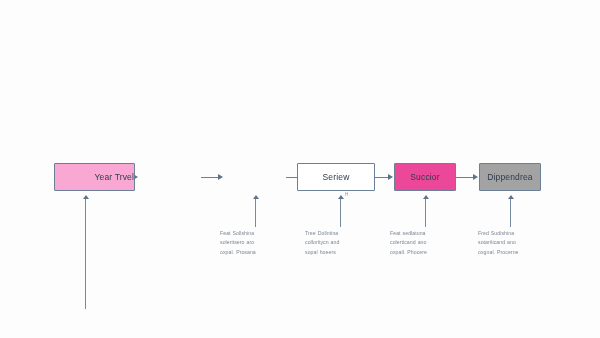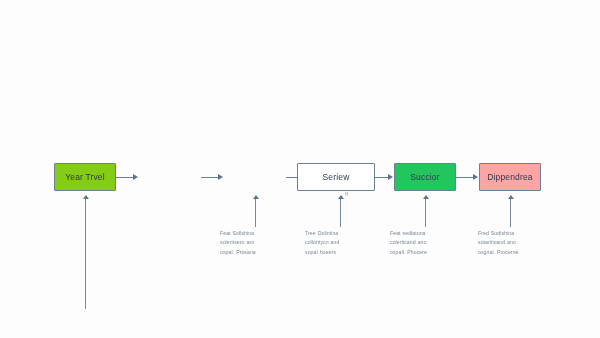--- a/index.html
+++ b/index.html
@@ -120,30 +120,30 @@
     <div class="vconn" style="left: 85px; top: 199px; height: 110px;"></div>
     <div class="varrow" style="left: 82.5px; top: 195px;"></div>
     <div class="vconn" style="left: 255px; top: 199px; height: 28px;"></div>
     <div class="varrow" style="left: 252.5px; top: 195px;"></div>
     <div class="vconn" style="left: 340px; top: 199px; height: 28px;"></div>
     <div class="varrow" style="left: 337.5px; top: 195px;"></div>
     <div class="vconn" style="left: 425px; top: 199px; height: 28px;"></div>
     <div class="varrow" style="left: 422.5px; top: 195px;"></div>
     <div class="vconn" style="left: 510px; top: 199px; height: 28px;"></div>
     <div class="varrow" style="left: 507.5px; top: 195px;"></div>
-    <div class="node" style="left: 54px; top: 163px; width: 62px; height: 28px; border-color: rgb(107, 127, 150); background: #84cc16;">
+    <div class="node" style="left: 54px; top: 163px; width: 81px; height: 28px; border-color: rgb(107, 127, 150); background: #f9a8d4; justify-content: flex-end;">
       <span class="node-label">Year Trvel</span>
     </div>
     <div class="node" style="left: 297px; top: 163px; width: 78px; height: 28px; border-color: rgb(107, 127, 150); background: rgb(255, 255, 255);">
       <span class="node-label">Seriew</span>
     </div>
-    <div class="node" style="left: 394px; top: 163px; width: 62px; height: 28px; border-color: rgb(107, 127, 150); background: #22c55e;">
+    <div class="node" style="left: 394px; top: 163px; width: 62px; height: 28px; border-color: rgb(107, 127, 150); background: #ec4899;">
       <span class="node-label">Succior</span>
     </div>
-    <div class="node" style="left: 479px; top: 163px; width: 62px; height: 28px; border-color: rgb(107, 127, 150); background: #fca5a5;">
+    <div class="node" style="left: 479px; top: 163px; width: 62px; height: 28px; border-color: rgb(107, 127, 150); background: #a3a3a3;">
       <span class="node-label">Dippendrea</span>
     </div>
     <div class="sidemark" style="left: 345px; top: 192px;">H</div>
     <div class="caption" style="left: 220px; top: 229px; color: rgb(125, 136, 148);">
       <div>Feat Sollshina</div>
       <div>soleritsero aro</div>
       <div>oxpal. Prosana</div>
     </div>
     <div class="caption" style="left: 305px; top: 229px; color: rgb(125, 136, 148);">
       <div>Tree Dollntina</div>

